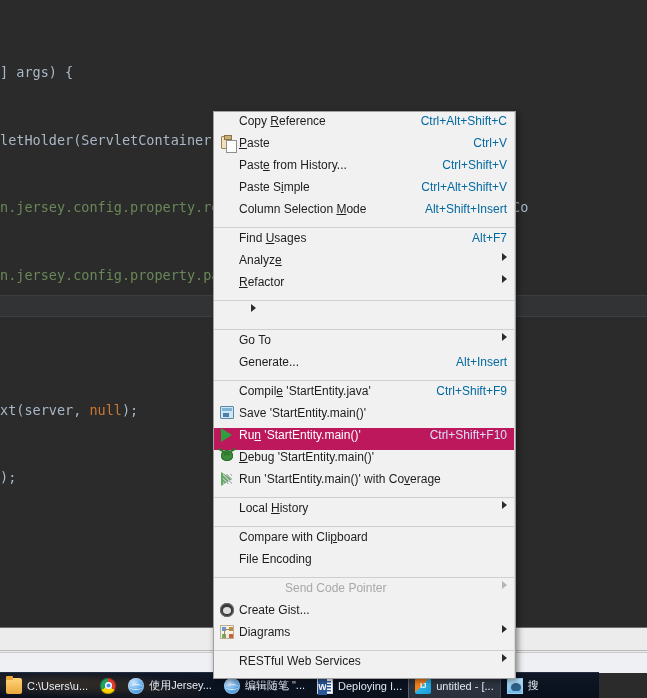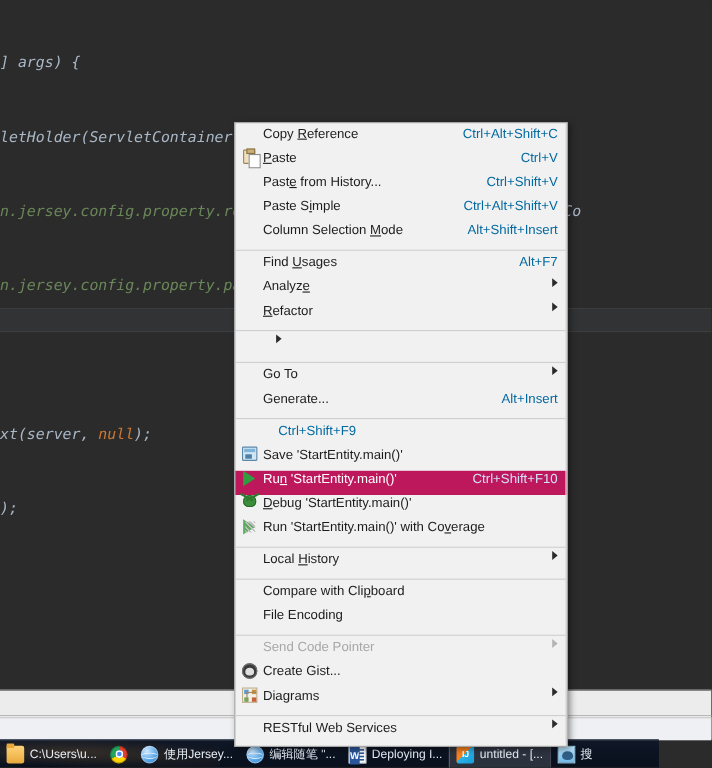--- a/index.html
+++ b/index.html
@@ -14,24 +14,23 @@
     position: relative;
     width: 647px;
     height: 698px;
     overflow: hidden;
     background: #2b2b2b;
   }
 
   
   #editor {
     position: absolute;
-    left: 0; top: 1px;
+    left: 0; top: 16px;
     width: 647px; height: 627px;
     background: #2b2b2b;
-    font-style: italic;
   }
   #code {
     position: absolute;
     left: 0; top: 0;
     width: 647px;
     padding: 0;
     font-family: "DejaVu Sans Mono", "Liberation Mono", monospace;
     font-size: 13.5px;
     line-height: 22.5px;
     white-space: pre;
@@ -230,21 +229,21 @@
     width: 0; height: 0;
     border-left: 5px solid #2b2b2b;
     border-top: 4px solid transparent;
     border-bottom: 4px solid transparent;
   }
   .mi.sel {
     background: #be185d;
     color: #ffffff;
   }
   .mi.sel .acc { color: #d6e0fb; }
-  .mi.disabled { color: #a8a8a8; }
+  .mi.disabled { color: #a8a8a8; padding-left: 46px; }
   .mi.disabled .arrow { border-left-color: #b4b4b4; }
   .u { text-decoration: underline; text-underline-offset: 1px; }
 
   .msep {
     height: 1px;
     margin: 3px 0 3px 0;
     background: #cfcfcf;
   }
 
   .mi-paste {
@@ -418,20 +417,21 @@
           <span class="arrow"></span>
         </div>
         <div class="mi">
           <span class="gut"></span>
           <span class="lbl">Generate...</span>
           <span class="acc">Alt+Insert</span>
         </div>
         <div class="msep"></div>
         <div class="mi">
           <span class="gut"></span>
+          <span class="lbl">Compil<span class="u">e</span> 'StartEntity.java'</span>
           <span class="acc">Ctrl+Shift+F9</span>
         </div>
         <div class="mi">
           <span class="gut">
             <span class="mi-save"></span>
           </span>
           <span class="lbl">Save 'StartEntity.main()'</span>
         </div>
         <div class="mi sel">
           <span class="gut">

